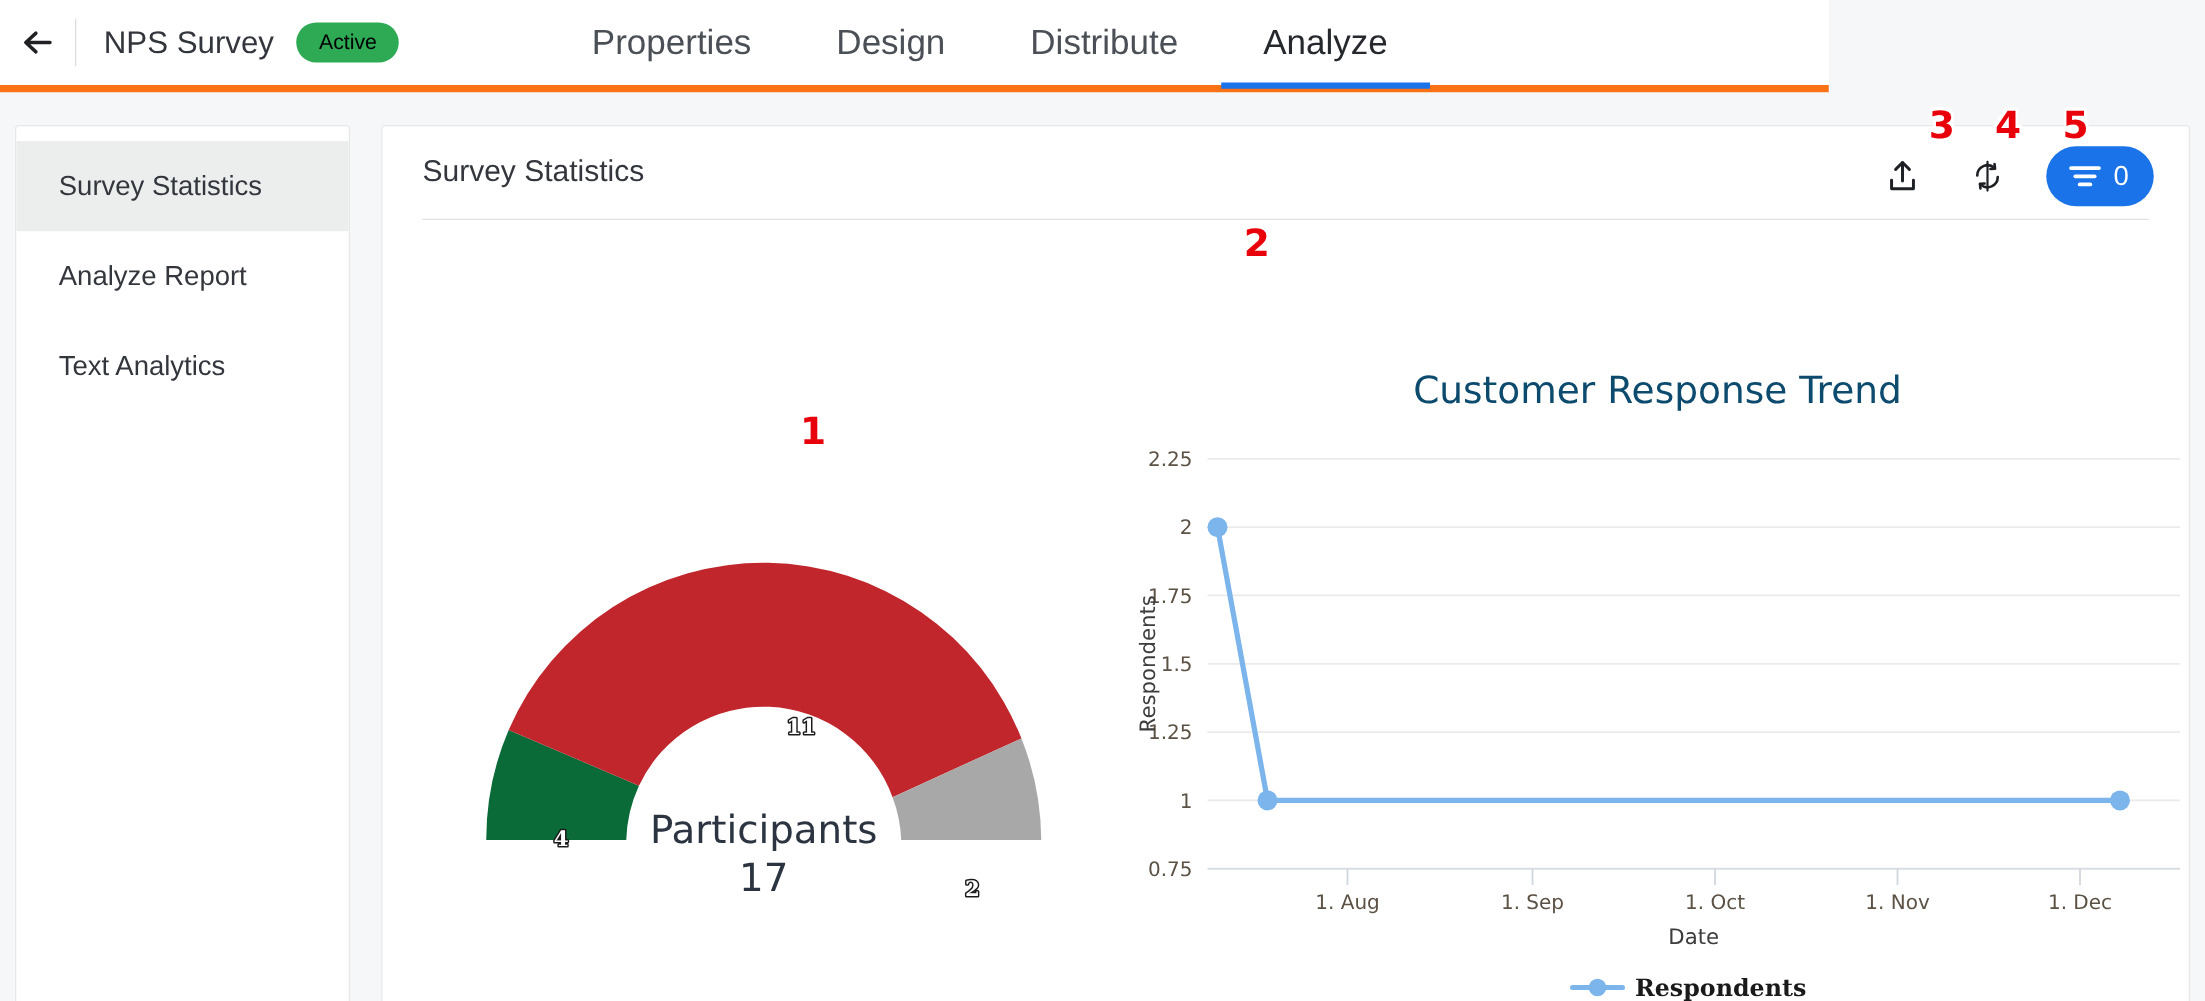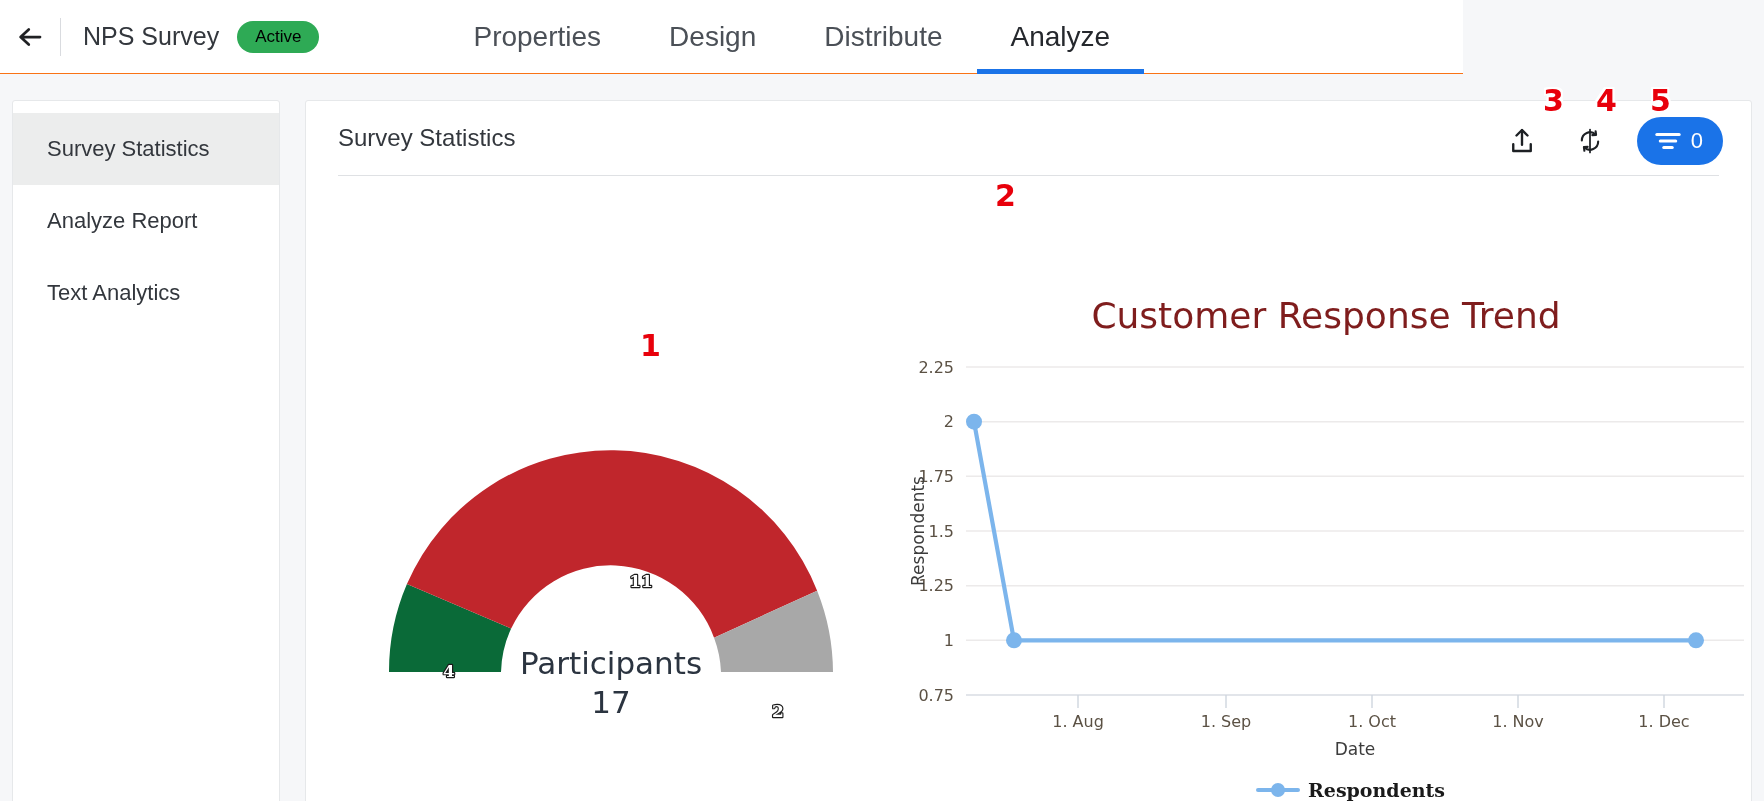--- a/index.html
+++ b/index.html
@@ -9,21 +9,21 @@
     font-family: "Liberation Sans", sans-serif;
     overflow: hidden;
   }
 
   
   .topbar {
     position: absolute; left: 0; top: 0;
     width: 1463px; height: 74px;
     background: #ffffff;
     display: flex; align-items: center;
-    border-bottom: 1px solid #f97316;
+    border-bottom: 6px solid #f97316;
   }
   .back-btn {
     width: 60px; height: 74px;
     display: flex; align-items: center; justify-content: center;
     cursor: pointer; color: #202124;
   }
   .vdivider { width: 1px; height: 38px; background: #d9dbdf; }
   .survey-title {
     font-size: 25px; color: #33373d; margin-left: 22px;
     font-weight: 400; white-space: nowrap;
@@ -146,21 +146,21 @@
     width: 600px; height: 644px;
   }
   .line-pane {
     position: absolute; left: 600px; top: 0;
     width: 840px; height: 644px;
   }
   .line-title {
     position: absolute; left: 0; right: 0; top: 118px;
     text-align: center;
     font-family: "DejaVu Sans", sans-serif;
-    font-size: 36px; color: #7f1d1d;
+    font-size: 30px; color: #0c4a6e;
     font-weight: 400;
   }
   .axis-text {
     font-family: "DejaVu Sans", sans-serif;
     font-size: 16px;
     fill: #5b5144;
   }
   .axis-label {
     font-family: "DejaVu Sans", sans-serif;
     font-size: 17px;

